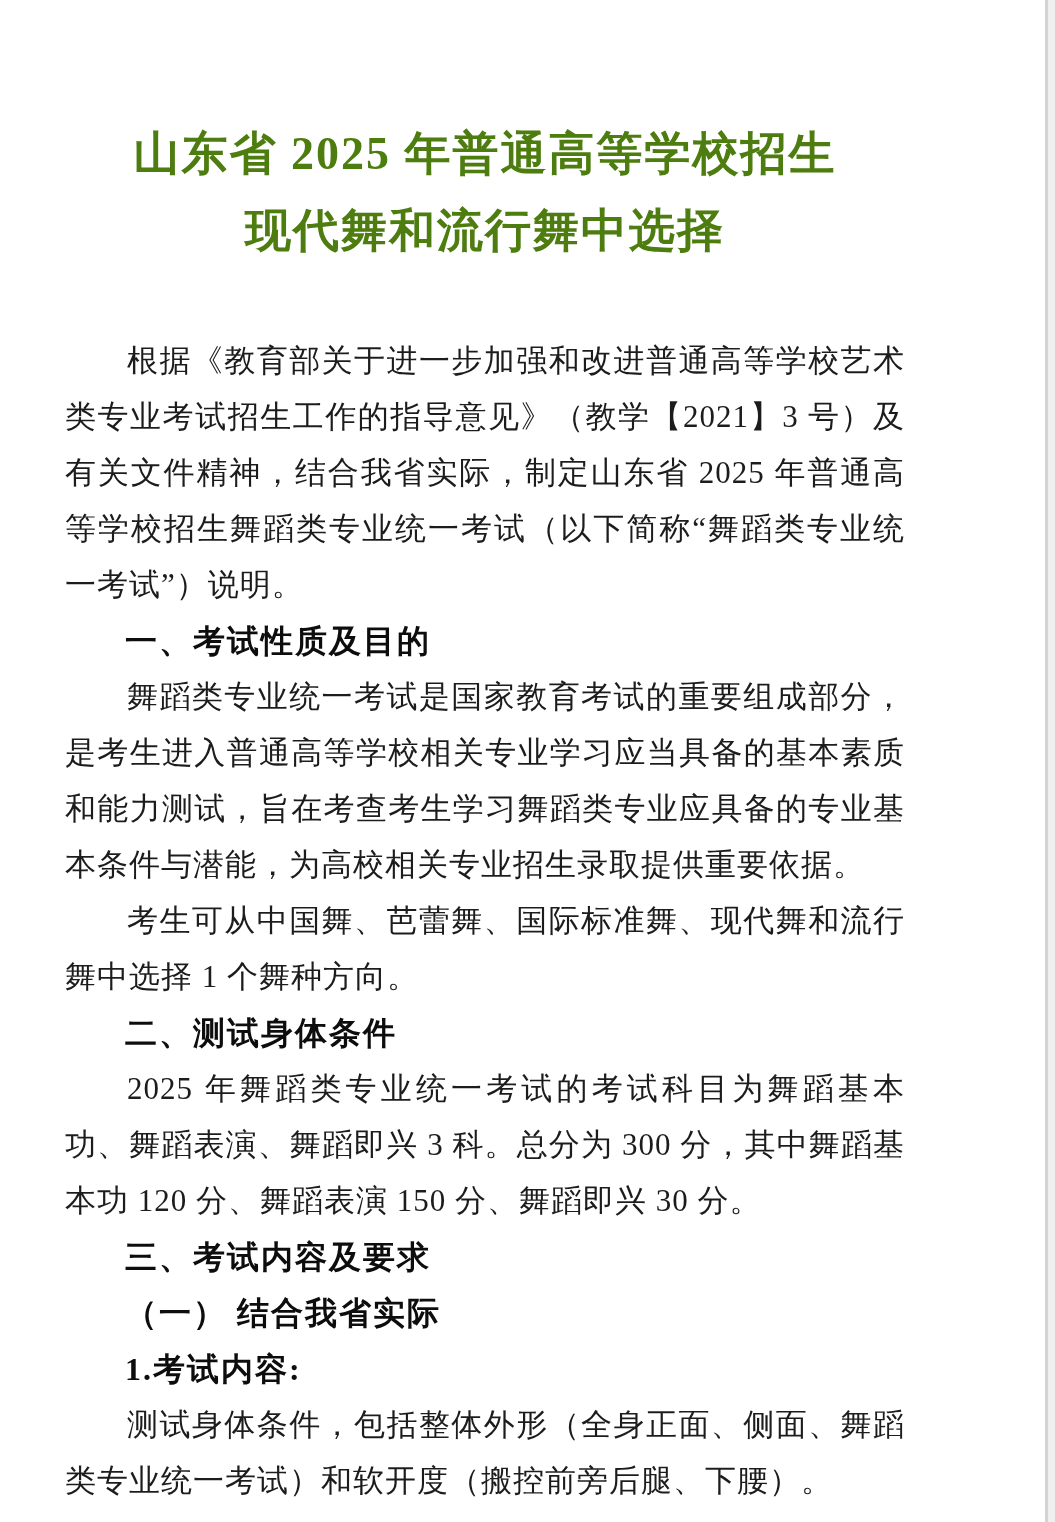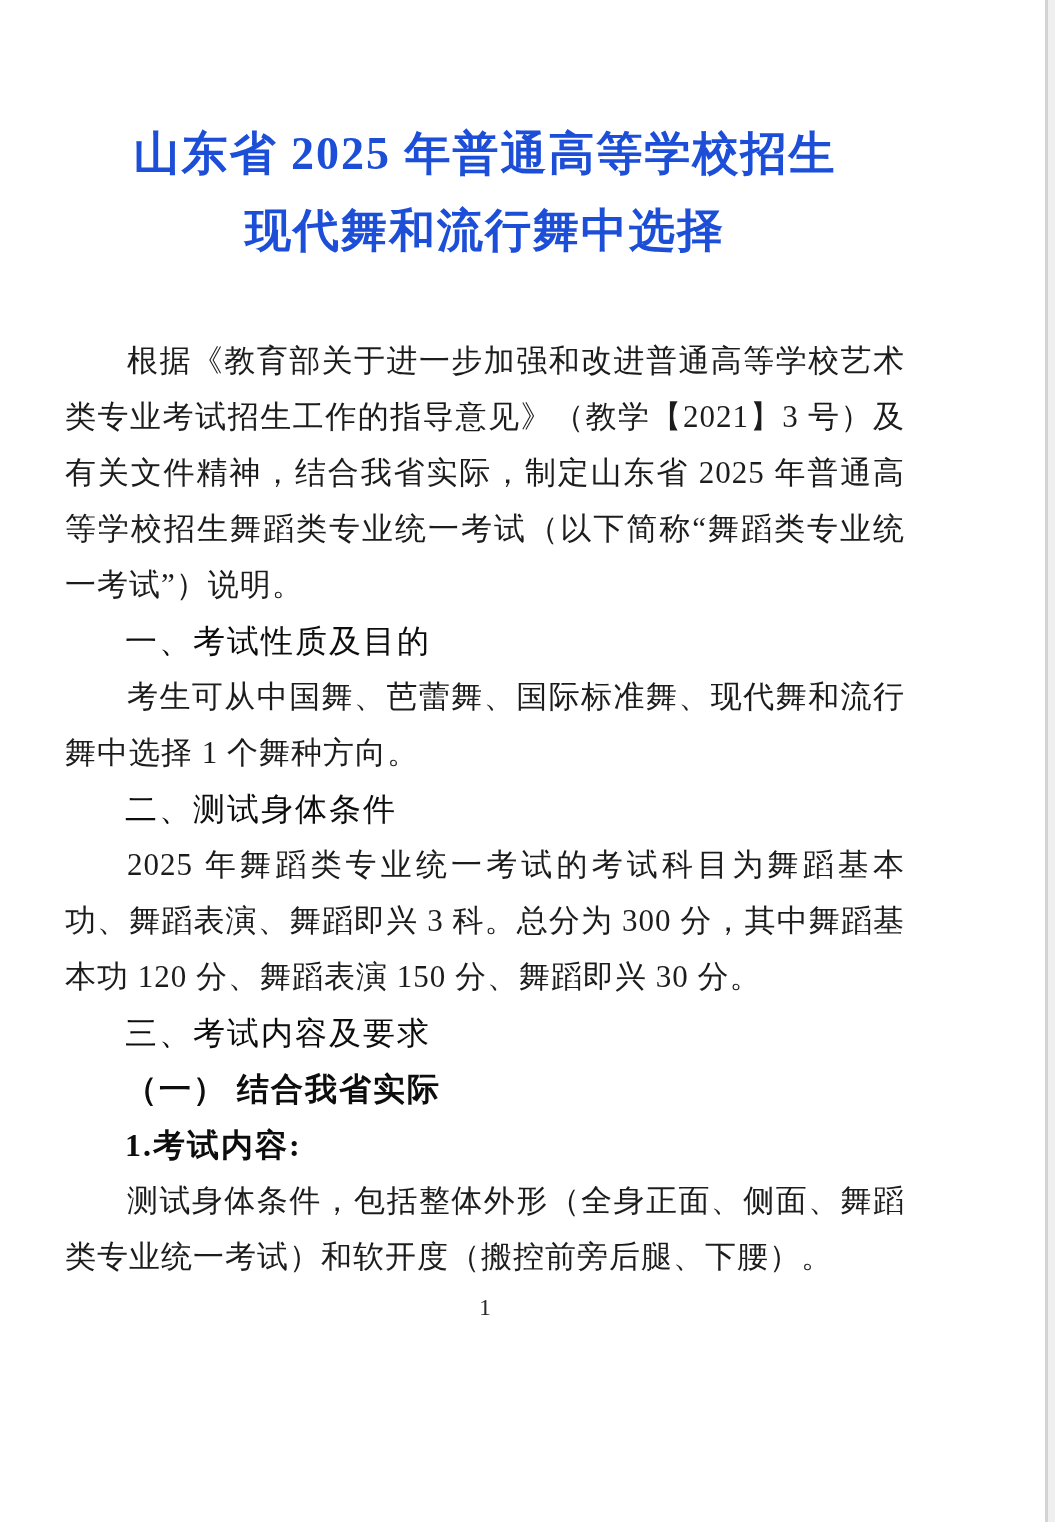--- a/index.html
+++ b/index.html
@@ -35,21 +35,21 @@
     top: 0;
     width: 840px;
   }
   .title {
     margin: 115px 0 0 0;
     text-align: center;
     font-size: 46px;
     line-height: 77px;
     font-weight: 700;
     letter-spacing: 2px;
-    color: #1d4ed8;
+    color: #4d7c0f;
   }
   .title .t-line { display: block; }
   .body-flow {
     margin-top: 64px;
   }
   .body-p {
     margin: 0;
     font-size: 31px;
     line-height: 56px;
     letter-spacing: 1px;
@@ -57,21 +57,21 @@
     text-justify: inter-character;
     text-indent: 62px;
     color: #1c1c1c;
   }
   .sec-h {
     margin: 0;
     padding-left: 60px;
     font-family: "Liberation Sans", "DejaVu Sans", sans-serif;
     font-size: 32px;
     line-height: 56px;
-    font-weight: 400;
+    font-weight: 700;
     letter-spacing: 2px;
     color: #0d0d0d;
   }
   .sub-h {
     margin: 0;
     padding-left: 60px;
     font-size: 32px;
     line-height: 56px;
     font-weight: 700;
     letter-spacing: 2px;
@@ -96,20 +96,21 @@
       <span class="t-line">山东省 2025 年普通高等学校招生</span>
       <span class="t-line">现代舞和流行舞中选择</span>
     </h1>
 
     <div class="body-flow">
 
       <p class="body-p">根据《教育部关于进一步加强和改进普通高等学校艺术类专业考试招生工作的指导意见》（教学【2021】3 号）及有关文件精神，结合我省实际，制定山东省 2025 年普通高等学校招生舞蹈类专业统一考试（以下简称“舞蹈类专业统一考试”）说明。</p>
 
       <h2 class="sec-h">一、考试性质及目的</h2>
 
+      <p class="body-p">舞蹈类专业统一考试是国家教育考试的重要组成部分，是考生进入普通高等学校相关专业学习应当具备的基本素质和能力测试，旨在考查考生学习舞蹈类专业应具备的专业基本条件与潜能，为高校相关专业招生录取提供重要依据。</p>
 
       <p class="body-p">考生可从中国舞、芭蕾舞、国际标准舞、现代舞和流行舞中选择 1 个舞种方向。</p>
 
       <h2 class="sec-h">二、测试身体条件</h2>
 
       <p class="body-p">2025 年舞蹈类专业统一考试的考试科目为舞蹈基本功、舞蹈表演、舞蹈即兴 3 科。总分为 300 分，其中舞蹈基本功 120 分、舞蹈表演 150 分、舞蹈即兴 30 分。</p>
 
       <h2 class="sec-h">三、考试内容及要求</h2>
 
       <h3 class="sub-h">（一） 结合我省实际</h3>

